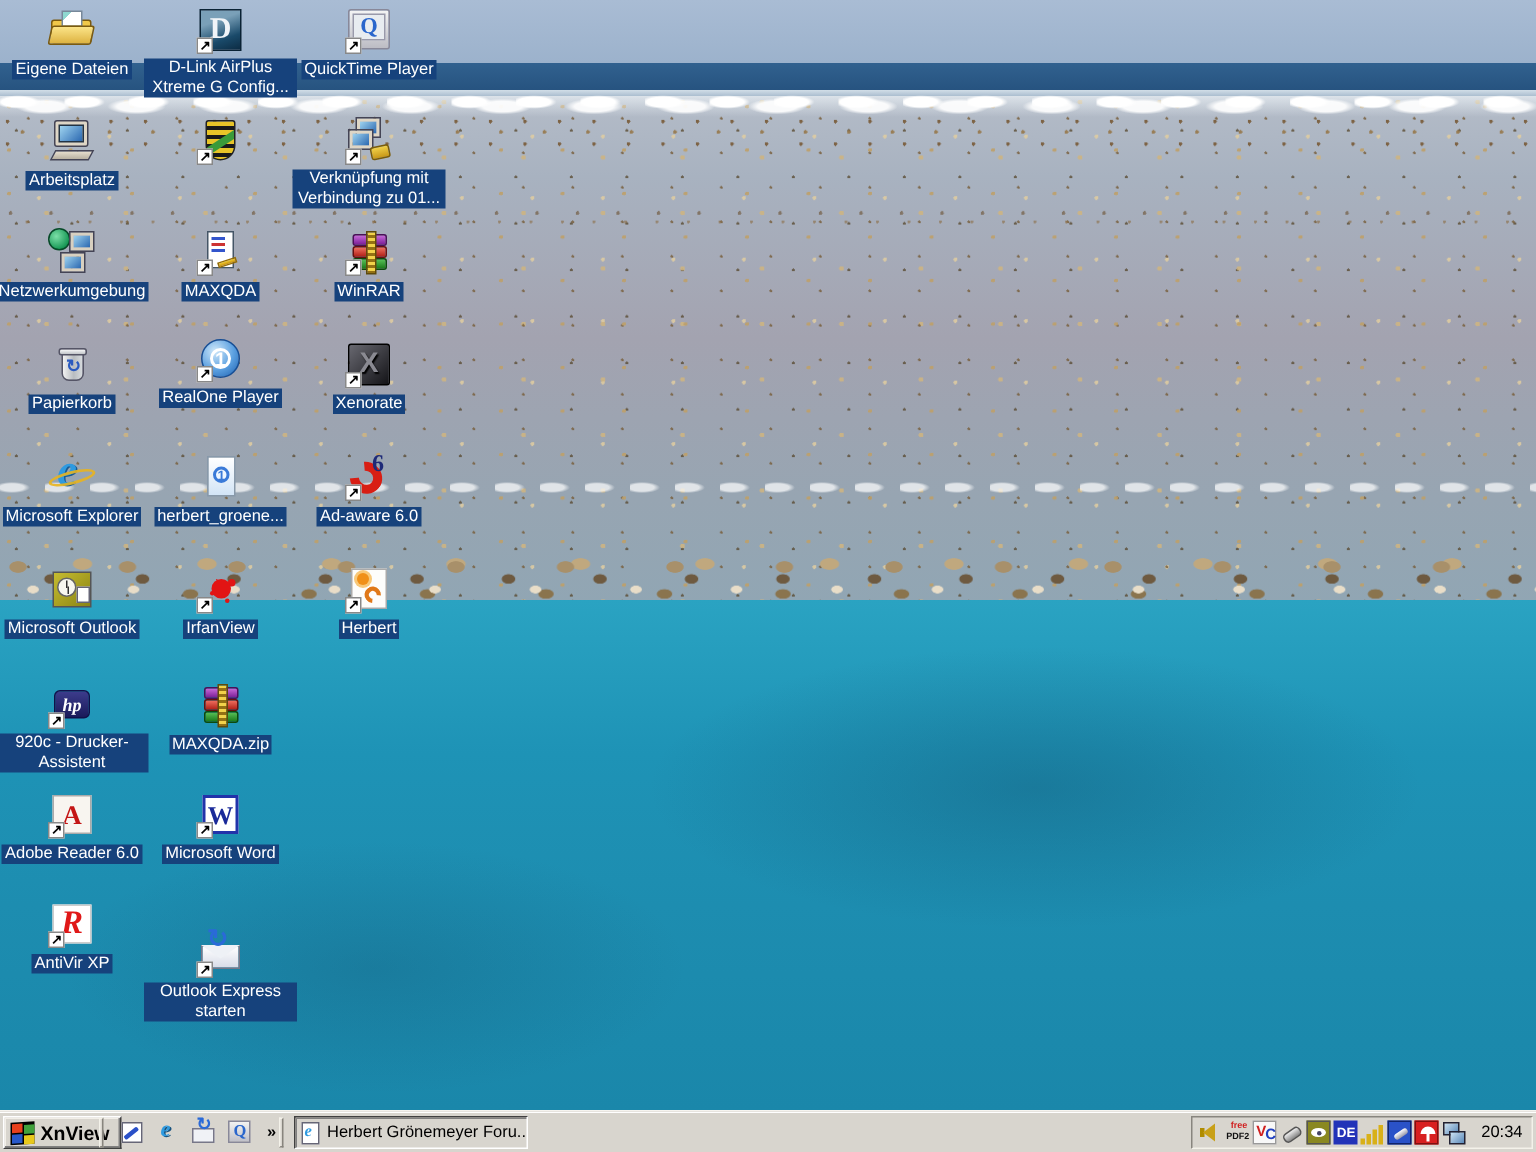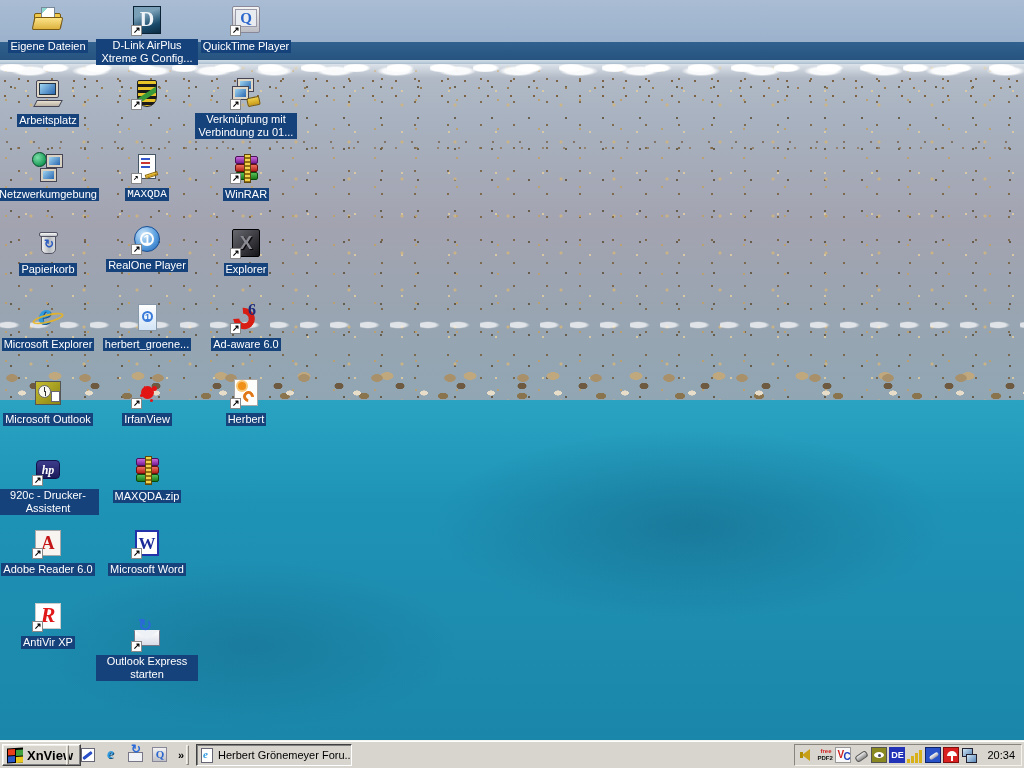--- a/index.html
+++ b/index.html
@@ -317,21 +317,21 @@
             <span class="p2"></span>
             <span class="p3"></span>
             <span class="sc"></span>
           </div><div class="lbl">D-Link AirPlus Xtreme G Config...</div></div>
         <div class="cell" style="left: 96px; top: 78px;"><div class="ic ic-saxon-shield">
             <span class="p1"></span>
             <span class="p2"></span>
             <span class="p3"></span>
             <span class="sc"></span>
           </div></div>
-        <div class="cell" style="left: 96px; top: 152px; font-family: Liberation Mono, monospace;"><div class="ic ic-maxqda-doc">
+        <div class="cell" style="left: 96px; top: 152px;"><div class="ic ic-maxqda-doc">
             <span class="p1"></span>
             <span class="p2"></span>
             <span class="p3"></span>
             <span class="sc"></span>
           </div><div class="lbl">MAXQDA</div></div>
         <div class="cell" style="left: 96px; top: 223px;"><div class="ic ic-realone">
             <span class="p1"></span>
             <span class="p2"></span>
             <span class="p3"></span>
             <span class="sc"></span>
@@ -380,21 +380,21 @@
             <span class="p1"></span>
             <span class="p2"></span>
             <span class="p3"></span>
             <span class="sc"></span>
           </div><div class="lbl">WinRAR</div></div>
         <div class="cell" style="left: 195px; top: 227px;"><div class="ic ic-xenorate">
             <span class="p1"></span>
             <span class="p2"></span>
             <span class="p3"></span>
             <span class="sc"></span>
-          </div><div class="lbl">Explorer</div></div>
+          </div><div class="lbl">Xenorate</div></div>
         <div class="cell" style="left: 195px; top: 302px;"><div class="ic ic-adaware">
             <span class="p1"></span>
             <span class="p2"></span>
             <span class="p3"></span>
             <span class="sc"></span>
           </div><div class="lbl">Ad-aware 6.0</div></div>
         <div class="cell" style="left: 195px; top: 377px;"><div class="ic ic-xnview">
             <span class="p1"></span>
             <span class="p2"></span>
             <span class="p3"></span>

